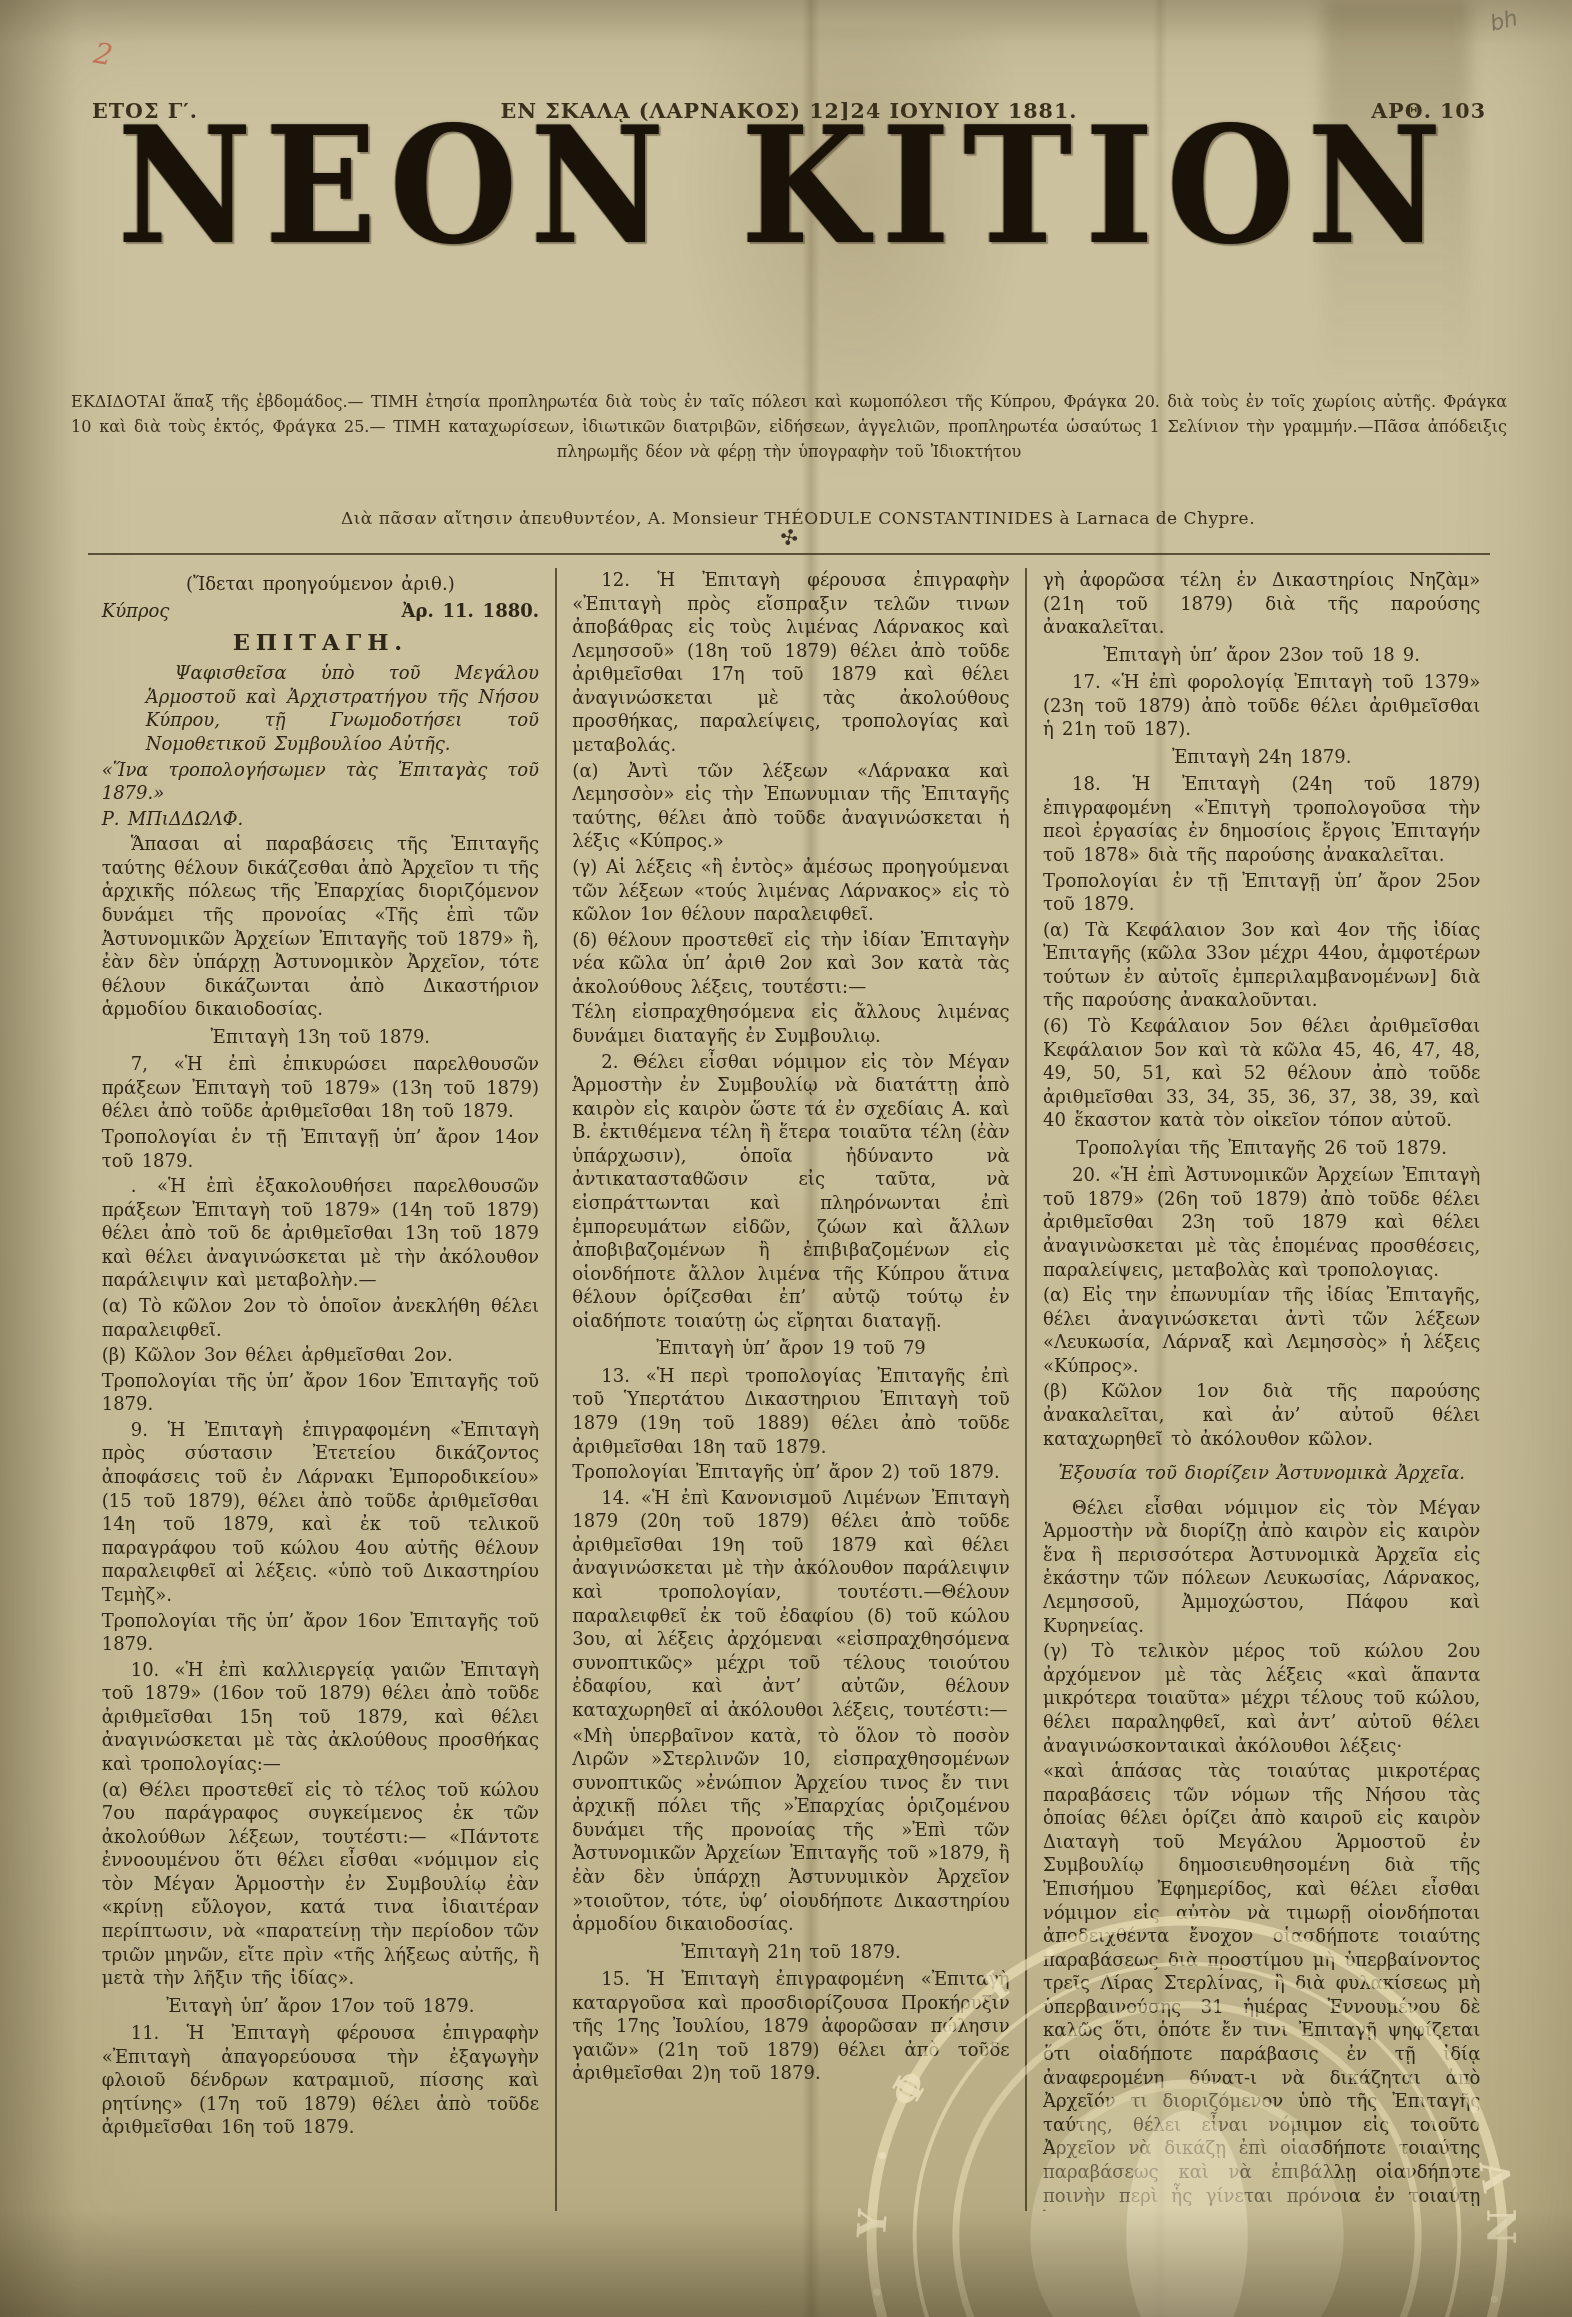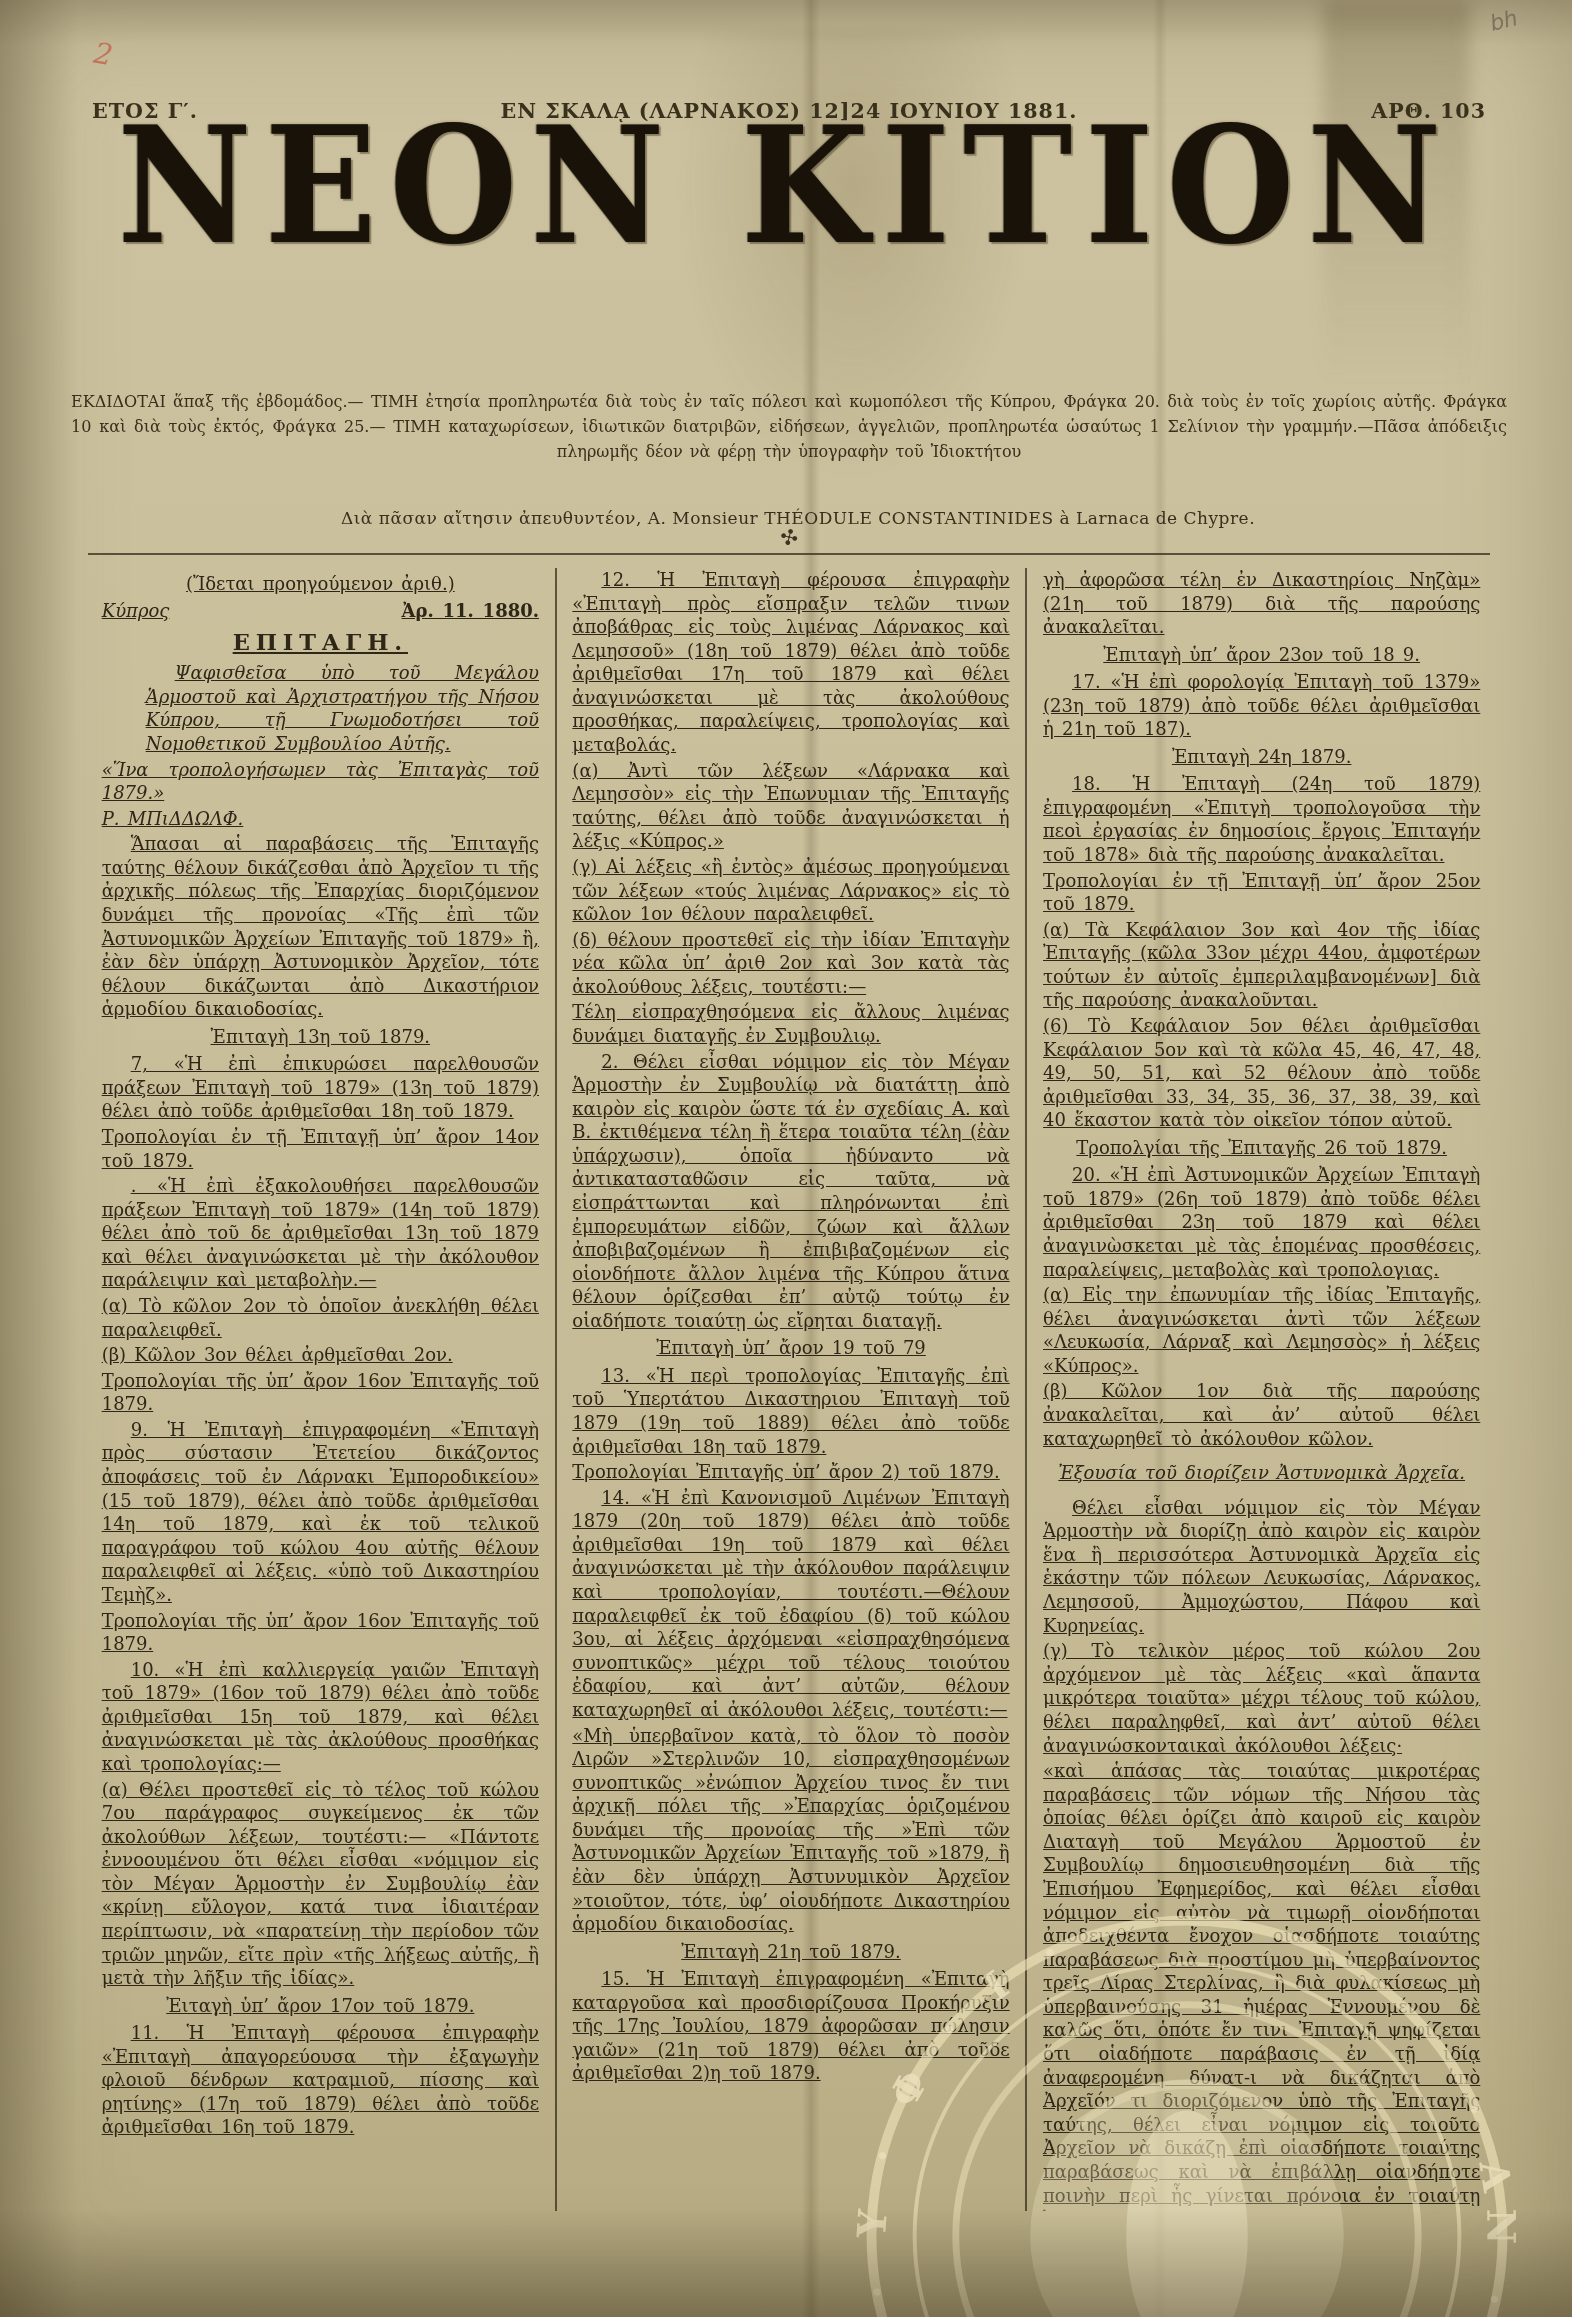--- a/index.html
+++ b/index.html
@@ -63,21 +63,21 @@
   .head-rule { position:absolute; top:553px; left:88px; right:82px; margin:0;
     border:none; border-top:2px solid #342b18; opacity:.75; }
 
   
   .columns { position:absolute; top:568px; left:86px; right:76px; height:1643px;
     display:flex; align-items:stretch; overflow:hidden; }
   .col { flex:1 1 0; padding:0 15.7px; overflow:hidden; }
   .col-rule { width:2px; background:#2f2715; opacity:.7; }
 
   .para { margin:0 0 2px; font-size:18px; line-height:1.31; text-align:justify;
-    text-indent:29px; word-spacing:2.5px;text-decoration:underline; }
+    text-indent:29px; word-spacing:2.5px; }
   .para.flush { text-indent:0; }
   .para.center { text-align:center; text-indent:0; margin:3.9px 0; }
   .para.heading { text-align:center; text-indent:0; font-weight:bold; font-size:22.5px;
     letter-spacing:5.9px; margin:4.9px 0 3.9px; }
   .para.italic { font-style:italic;margin-left:44px; }
   .para.italic-flush { font-style:italic; text-indent:0; }
   .para.center-italic { text-align:center; font-style:italic; text-indent:0; margin:11px 0; }
   .para.split { display:flex; justify-content:space-between; text-indent:0; font-style:italic; }
   .para.split .sr { font-style:normal; font-weight:bold; }
 

